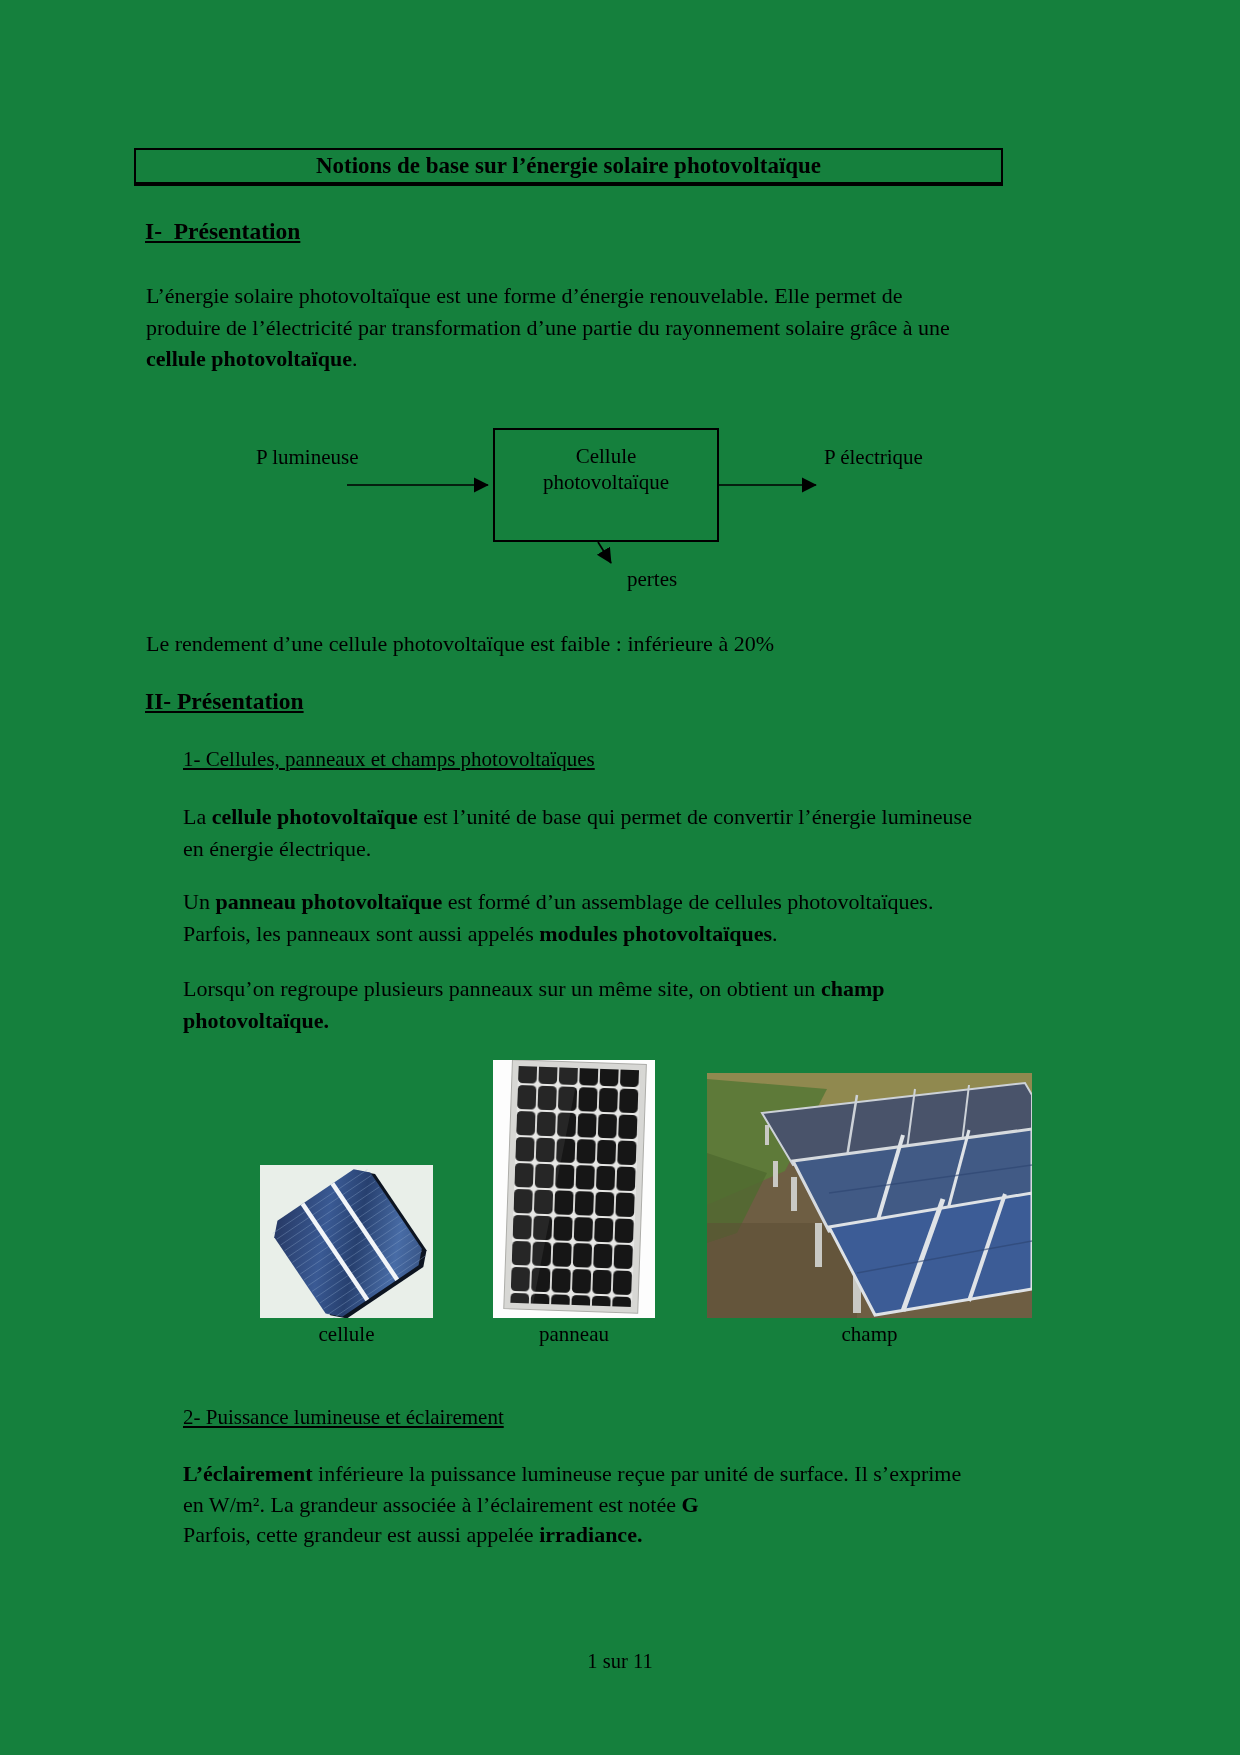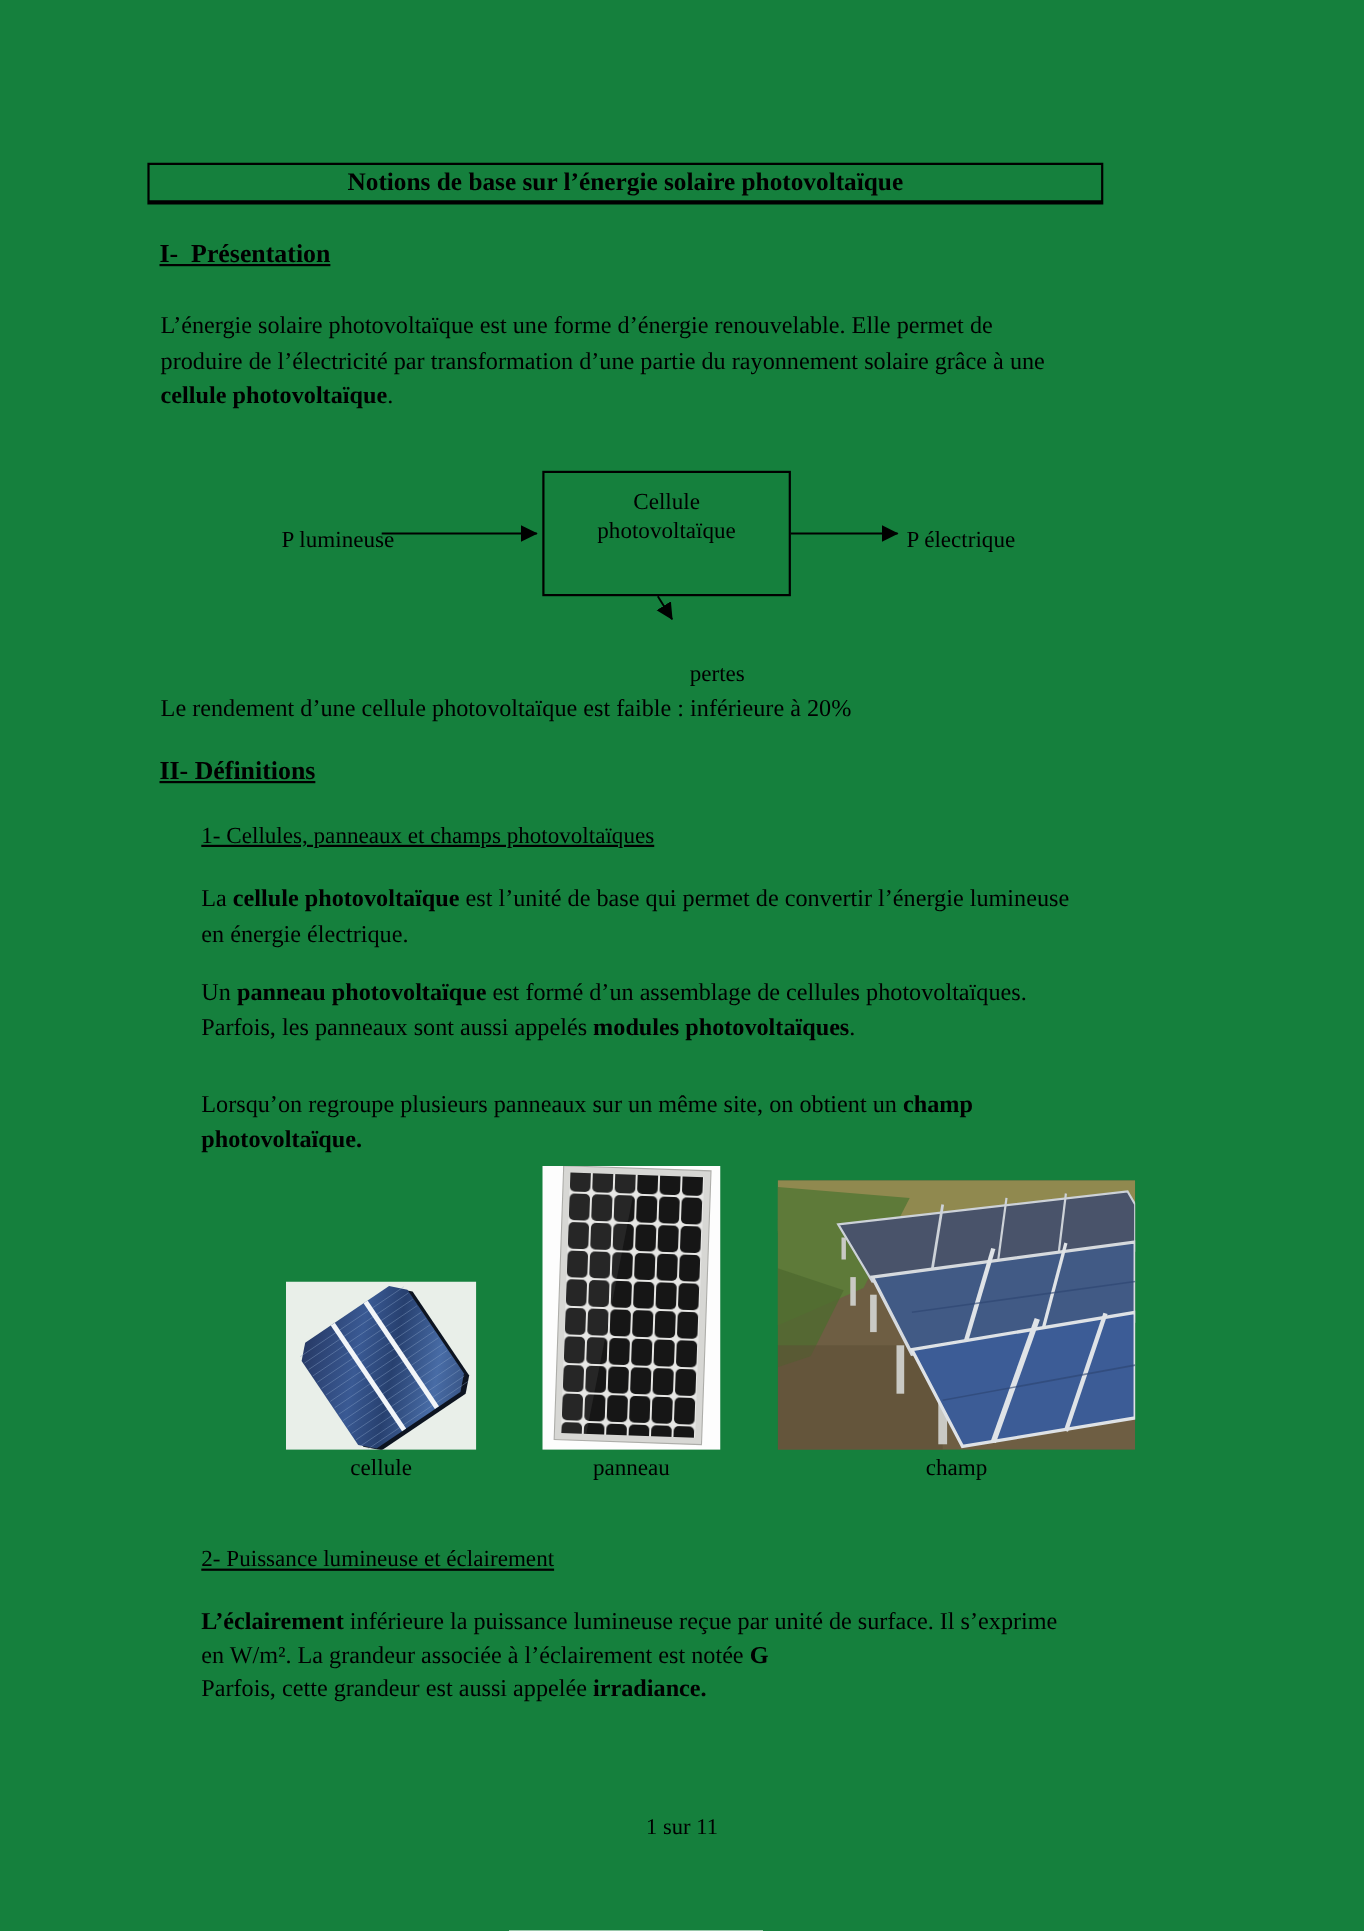--- a/index.html
+++ b/index.html
@@ -30,21 +30,21 @@
     font-size:21px;
     text-decoration:underline;
     margin:0;
   }
   .body-text{
     font-size:22px;
     line-height:31.5px;
     margin:0;
   }
   .line{display:block;}
-  .diag-label{font-size:21px; white-space:nowrap;margin-top:33px;}
+  .diag-label{font-size:21px; white-space:nowrap;}
   .diag-box{
     left:493px; top:428px; width:226px; height:114px;
     border:2px solid #000; box-sizing:border-box;
     text-align:center;
     font-size:21px; line-height:26px;
     padding-top:13px;
   }
   .caption{font-size:21px; text-align:center;}
   .footer{
     left:0; top:1650px; width:100%;
@@ -81,35 +81,35 @@
         </marker>
       </defs>
       <line x1="347" y1="65" x2="488" y2="65" stroke="#000" stroke-width="1.7" marker-end="url(#ah)"></line>
       <line x1="719" y1="65" x2="816" y2="65" stroke="#000" stroke-width="1.7" marker-end="url(#ah)"></line>
       <line x1="598" y1="122" x2="611" y2="143" stroke="#000" stroke-width="1.7" marker-end="url(#ah)"></line>
     </svg>
   </div>
 
   <p class="abs body-text" style="left:146px;top:628px;width:980px;">Le rendement d’une cellule photovoltaïque est faible : inférieure à 20%</p>
 
-  <h1 class="abs h-main" style="left:145px;top:688px;">II- Définitions</h1>
+  <h1 class="abs h-main" style="left:145px;top:688px;">II- Présentation</h1>
 
   <p class="abs sub-heading" style="left:183px;top:747px;">1- Cellules, panneaux et champs photovoltaïques</p>
 
   <p class="abs body-text" style="left:183px;top:801px;width:960px;">
     <span class="line"><span>La </span><b>cellule photovoltaïque</b><span> est l’unité de base qui permet de convertir l’énergie lumineuse</span></span>
     <span class="line"><span>en énergie électrique.</span></span>
   </p>
 
   <p class="abs body-text" style="left:183px;top:886px;width:960px;">
     <span class="line"><span>Un </span><b>panneau photovoltaïque</b><span> est formé d’un assemblage de cellules photovoltaïques.</span></span>
     <span class="line"><span>Parfois, les panneaux sont aussi appelés </span><b>modules photovoltaïques</b><span>.</span></span>
   </p>
 
-  <p class="abs body-text" style="left:183px;top:973px;width:960px;margin-top:15px;">
+  <p class="abs body-text" style="left:183px;top:973px;width:960px;">
     <span class="line"><span>Lorsqu’on regroupe plusieurs panneaux sur un même site, on obtient un </span><b>champ</b></span>
     <span class="line"><b>photovoltaïque.</b></span>
   </p>
 
   <svg class="abs" style="left:260px;top:1165px;" width="173" height="153" viewBox="0 0 173 153">
     <defs>
       <linearGradient id="cellGrad" x1="0" y1="0" x2="1" y2="1">
         <stop offset="0" stop-color="#24355f"></stop>
         <stop offset="0.35" stop-color="#3a5a94"></stop>
         <stop offset="0.55" stop-color="#27406f"></stop>

